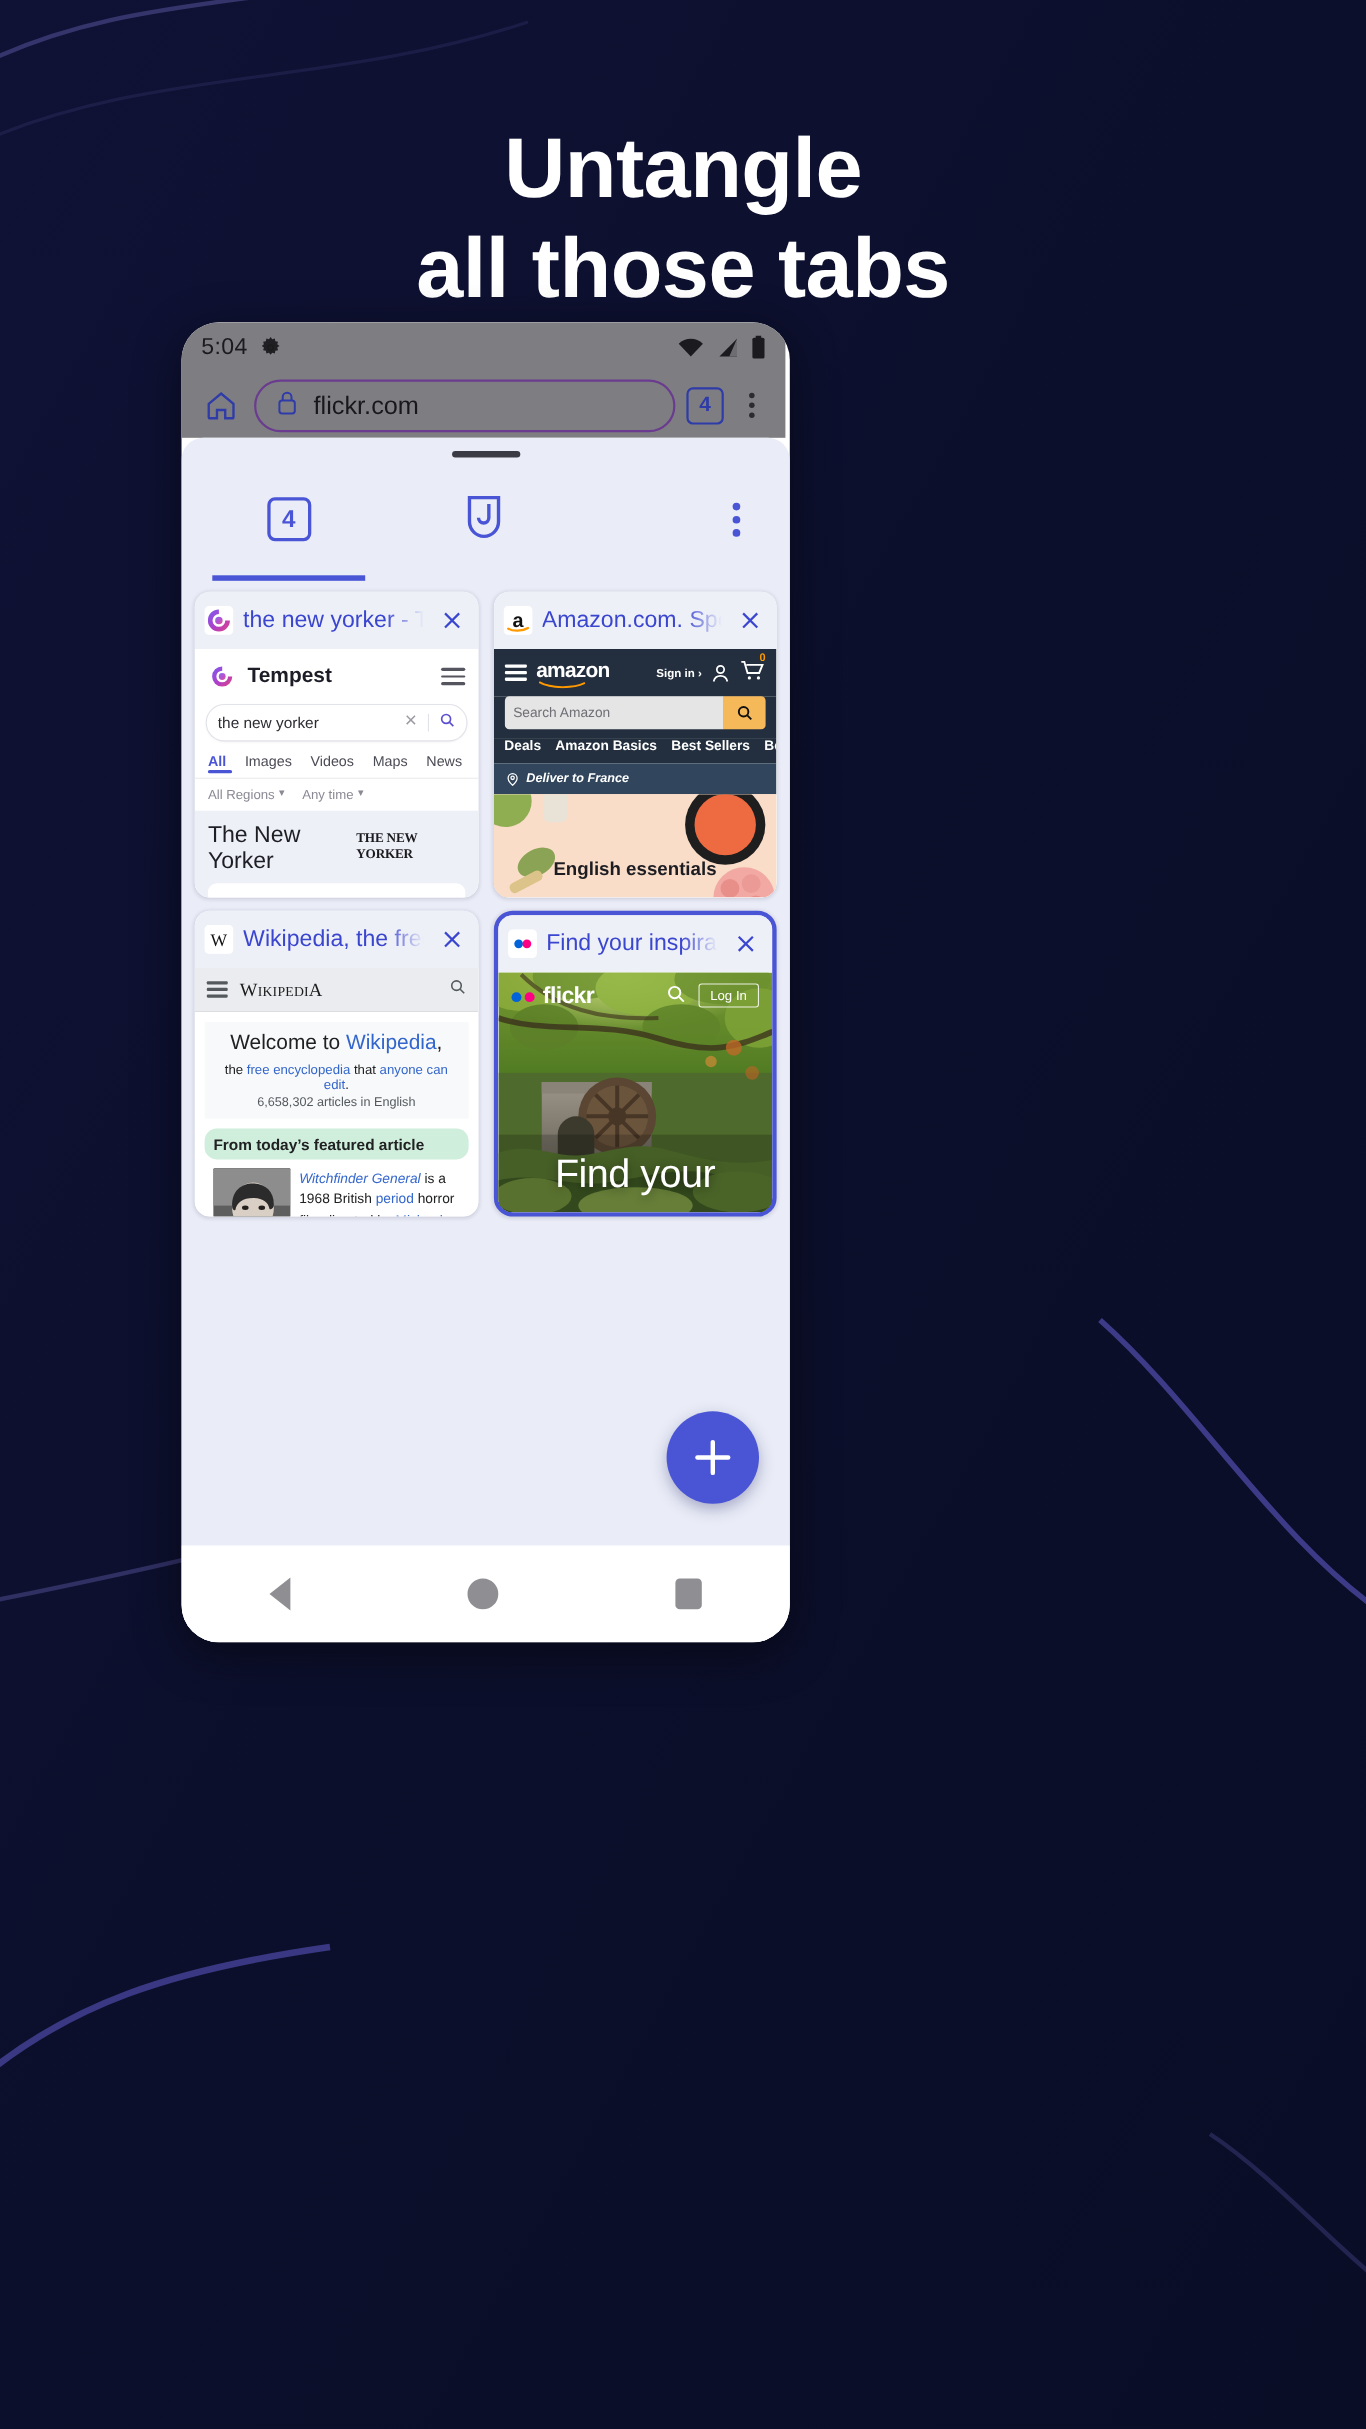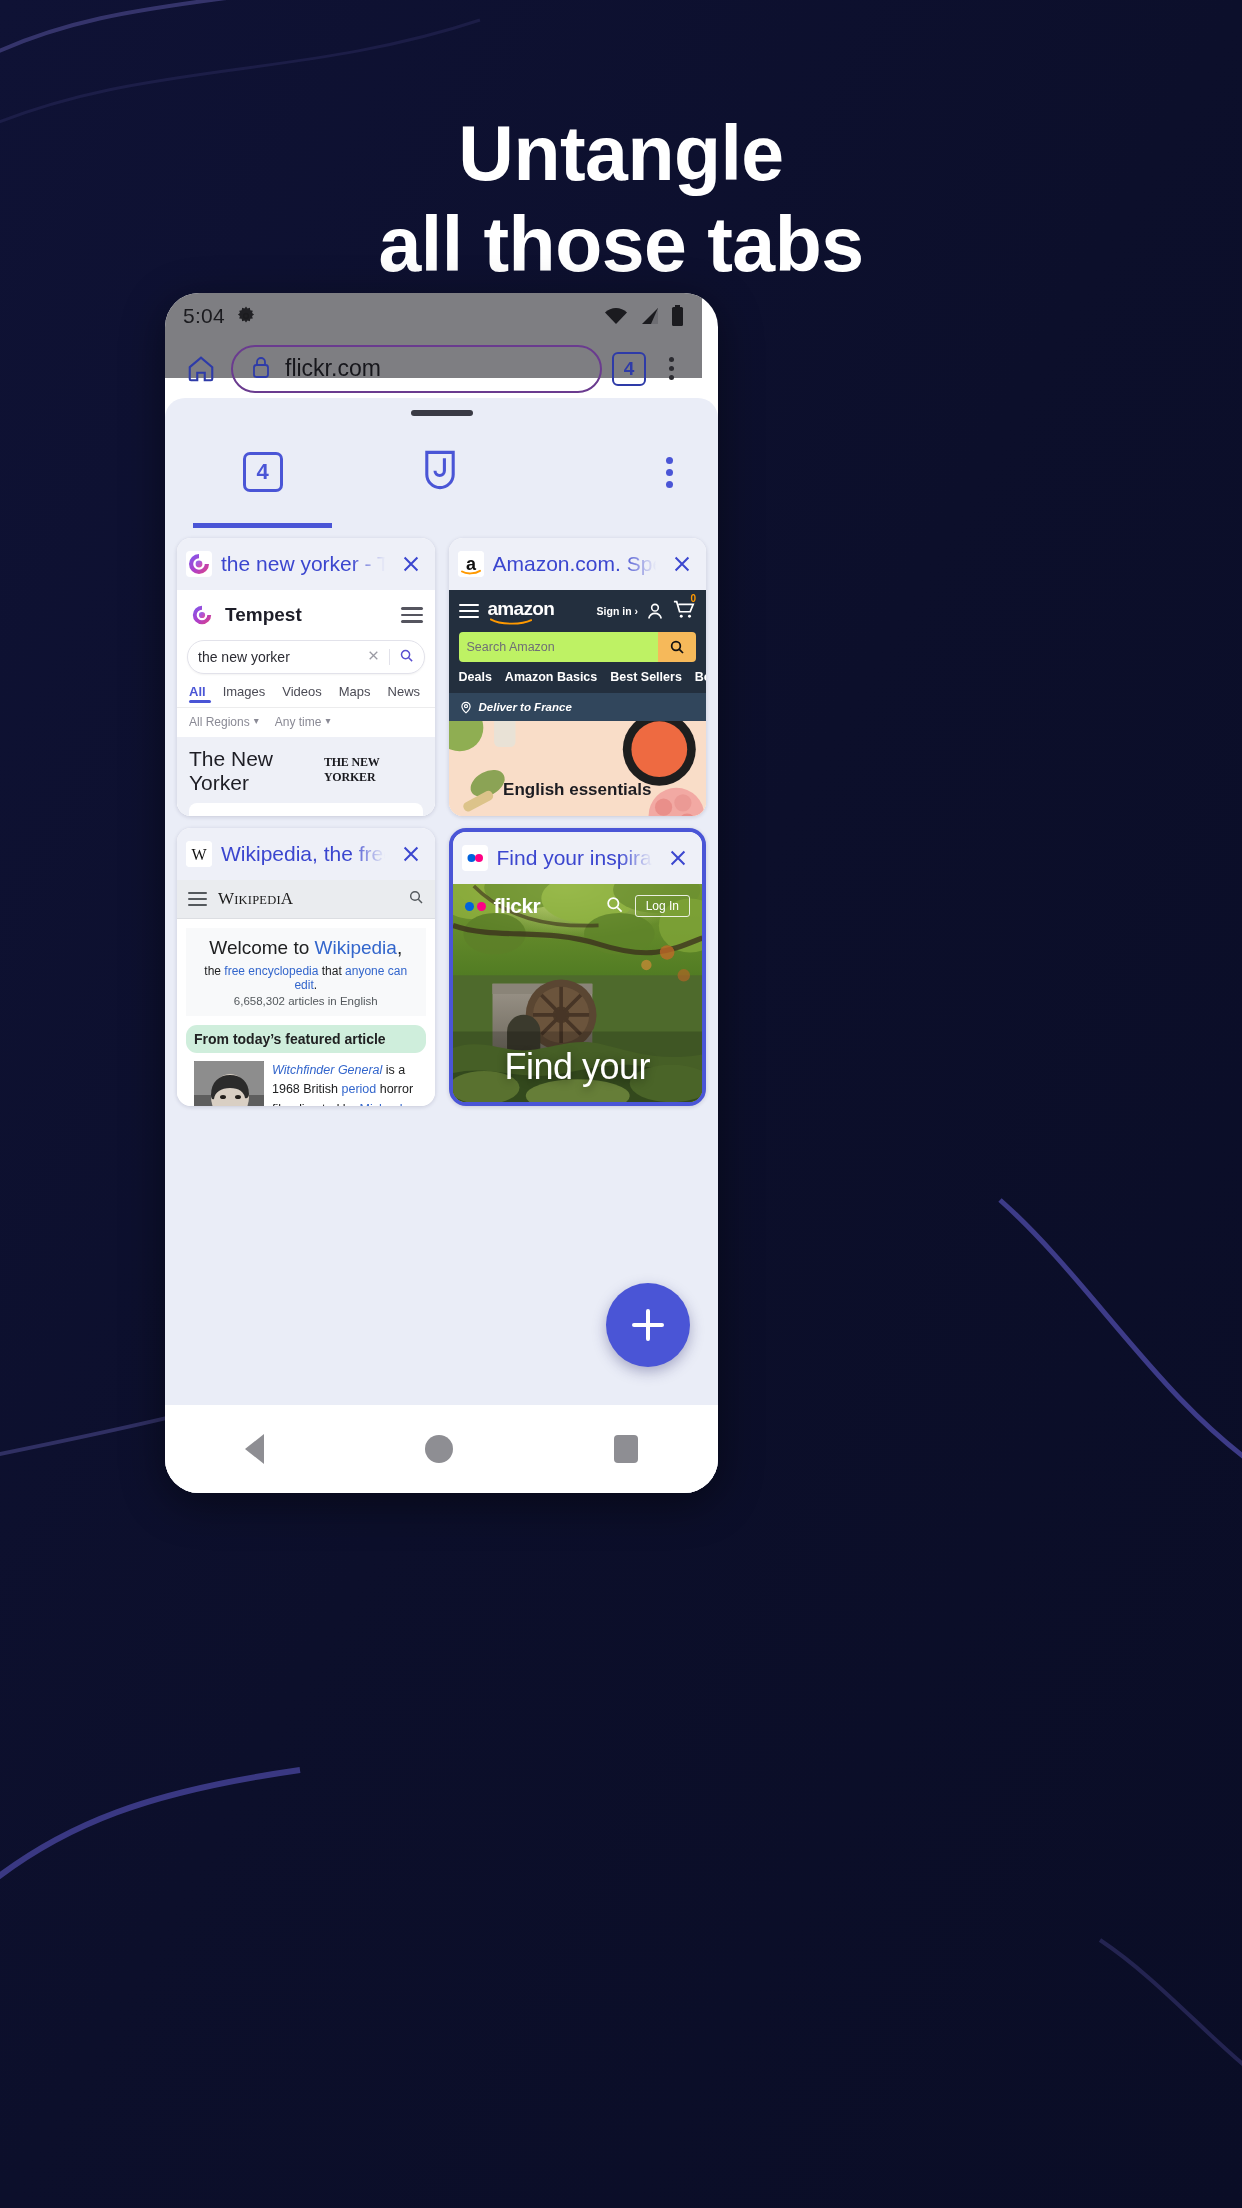--- a/index.html
+++ b/index.html
@@ -30,21 +30,21 @@
     position: absolute; left: 165px; top: 293px;
     width: 553px; height: 1200px;
     border-radius: 34px;
     background: #ffffff;
     overflow: hidden;
     box-shadow: 0 10px 44px rgba(0,0,0,0.45);
   }
 
   
   .chrome {
-    position: absolute; top: 0; left: 0; right: 16px; height: 85px;
+    position: absolute; top: 0; left: 0; right: 4px; height: 105px;
     background: #7e7e82;
     text-align: center;
   }
   .statusbar {
     height: 46px; display: flex; align-items: center;
     padding: 0 18px; color: #1b1b1f;
   }
   .status-time { font-size: 21px; font-weight: 500; letter-spacing: .3px; }
   .status-gear { margin-left: 10px; display:flex; align-items:center; }
   .status-right { margin-left: auto; display: flex; align-items: center; gap: 10px; }
@@ -159,21 +159,21 @@
 
   
   .az-bar { background:#232f3e; padding:8px 10px; display:flex; align-items:center; gap:9px; }
   .az-burger { display:flex; flex-direction:column; gap:3.5px; }
   .az-burger i { width:20px; height:2.5px; background:#fff; display:block; border-radius:1px; }
   .az-logo { color:#fff; font-size:19px; font-weight:700; letter-spacing:-.7px; position:relative; padding-bottom:4px; }
   .az-smile { position:absolute; left:2px; right:-1px; bottom:-1px; height:7px; }
   .az-right { margin-left:auto; display:flex; align-items:center; gap:7px; }
   .az-signin { color:#fff; font-size:10.5px; font-weight:700; }
   .az-searchrow { display:flex; padding: 0 10px 8px; background:#232f3e; }
-  .az-searchbox { flex:1; background:#bef264; border-radius:4px 0 0 4px; display:flex; align-items:center; padding:0 8px; height:30px; }
+  .az-searchbox { flex:1; background:#e5e5e5; border-radius:4px 0 0 4px; display:flex; align-items:center; padding:0 8px; height:30px; }
   .az-searchbox span { font-size:12.5px; color:#6f6f76; }
   .az-searchbtn { width:38px; background:#f6b95a; border-radius:0 4px 4px 0; display:flex; align-items:center; justify-content:center; }
   .az-nav { background:#232f3e; display:flex; gap:13px; padding: 0 10px 9px; overflow:hidden; }
   .az-nav span { color:#fff; font-size:12.5px; font-weight:700; white-space:nowrap; }
   .az-deliver { background:#31465c; padding:7px 10px; display:flex; align-items:center; gap:6px;font-style:italic; }
   .az-deliver span { color:#fff; font-size:11.5px; font-weight:700; }
   .az-hero { flex:1; position:relative; background:#f7d9c4; overflow:hidden; }
   .az-hero-txt {
     position:absolute; left:0; right:0; bottom:16px; text-align:center;
     font-size:17px; font-weight:700; color:#1c1c22;

